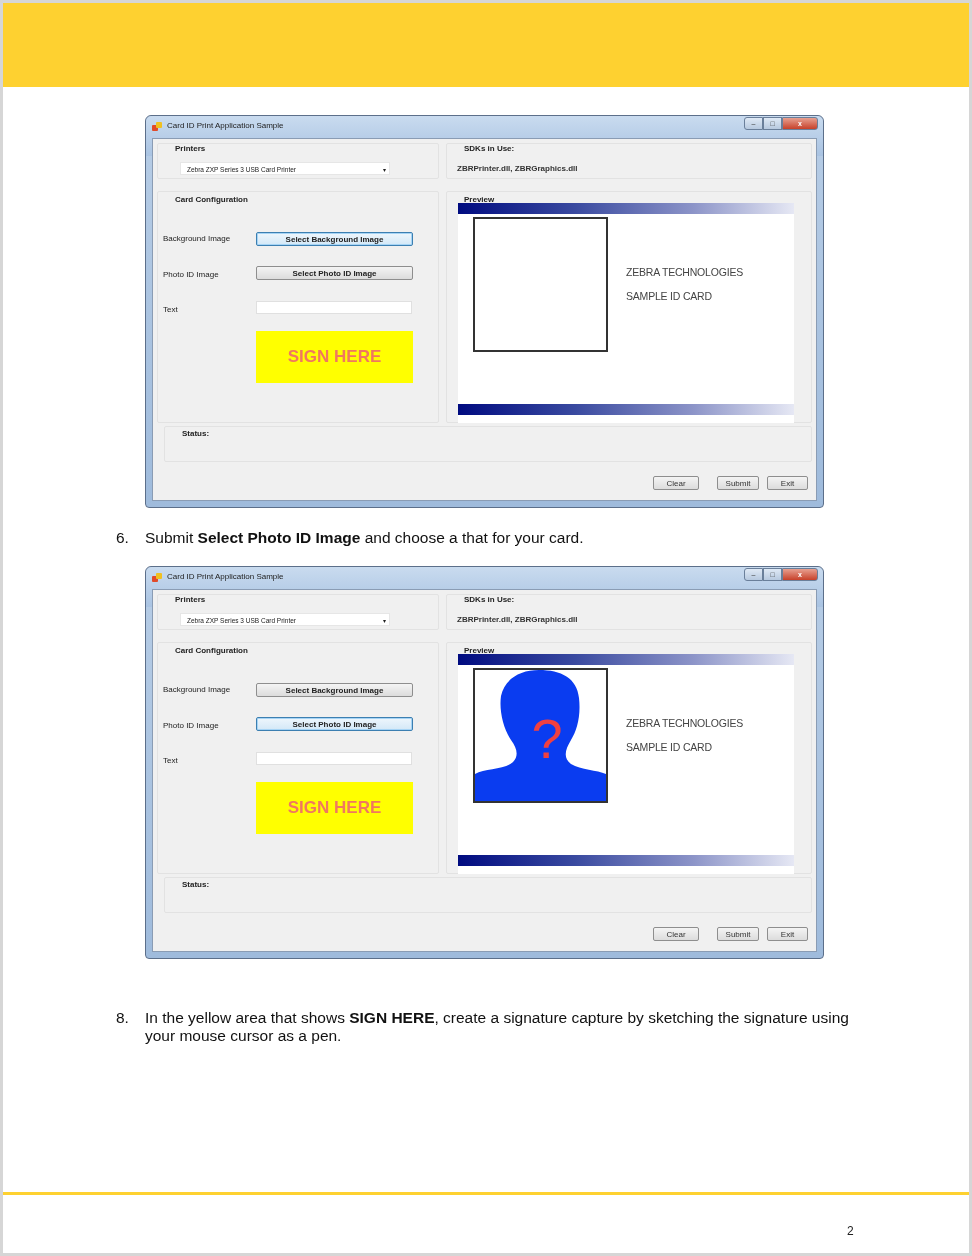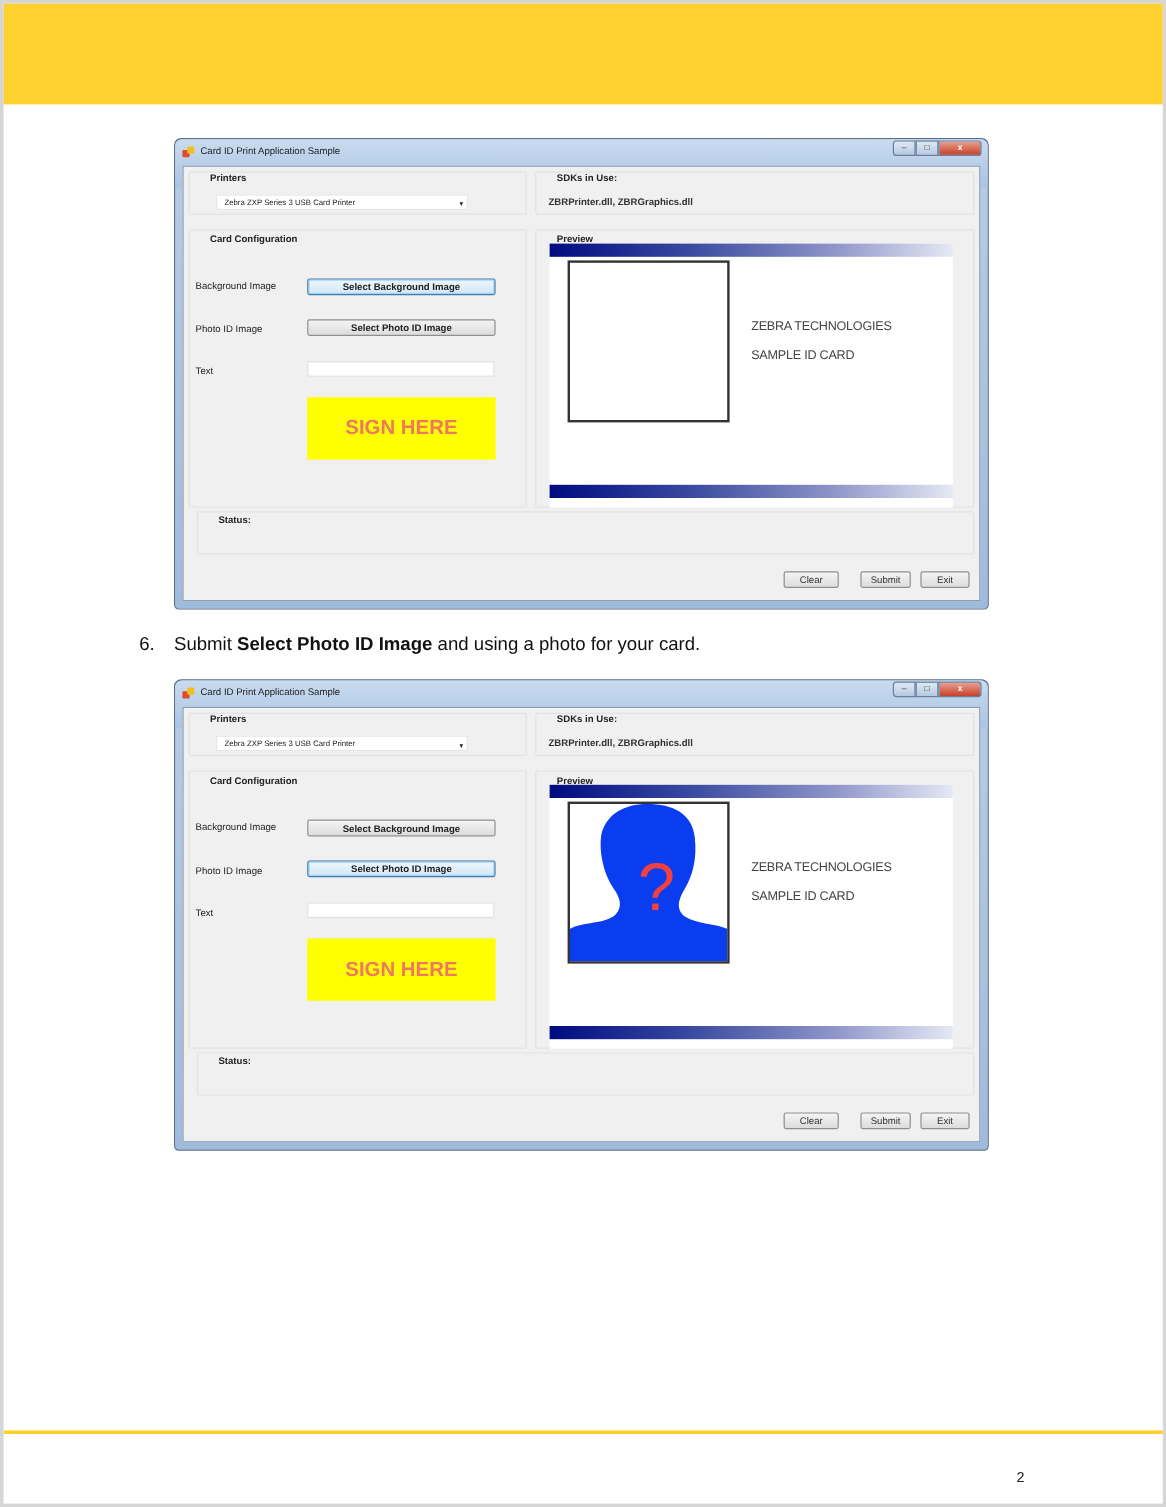--- a/index.html
+++ b/index.html
@@ -218,21 +218,21 @@
       <div class="status-box" style="left:11px; top:287px; width:648px; height:36px;"></div>
       <div class="grp-label" style="left:17px; top:290px;">Status:</div>
 
       <button class="btn plain" style="left:500px; top:337px; width:46px; height:14px;">Clear</button>
       <button class="btn plain" style="left:564px; top:337px; width:42px; height:14px;">Submit</button>
       <button class="btn plain" style="left:614px; top:337px; width:41px; height:14px;">Exit</button>
     </div>
   </div>
 
   <div class="step" style="top:526px;">
-    <span class="num">6.</span><span class="body"><span>Submit </span><b>Select Photo ID Image</b><span> and using a photo for your card.</span></span>
+    <span class="num">6.</span><span class="body"><span>Submit </span><b>Select Photo ID Image</b><span> and choose a that for your card.</span></span>
   </div>
 
   <div class="win" style="top:563px;">
     <div class="titlebar">
       <div class="app-icon">
           <div class="a"></div>
           <div class="b"></div>
         </div>
       <div class="title">Card ID Print Application Sample</div>
       <div class="ctrls">
@@ -281,16 +281,19 @@
       <div class="status-box" style="left:11px; top:287px; width:648px; height:36px;"></div>
       <div class="grp-label" style="left:17px; top:290px;">Status:</div>
 
       <button class="btn plain" style="left:500px; top:337px; width:46px; height:14px;">Clear</button>
       <button class="btn plain" style="left:564px; top:337px; width:42px; height:14px;">Submit</button>
       <button class="btn plain" style="left:614px; top:337px; width:41px; height:14px;">Exit</button>
     </div>
   </div>
 
 
+  <div class="step" style="top:1006px;">
+    <span class="num">8.</span><span class="body"><span>In the yellow area that shows </span><b>SIGN HERE</b><span>, create a signature capture by sketching the signature using your mouse cursor as a pen.</span></span>
+  </div>
 
   <div class="footer-rule"></div>
   <div class="page-number">2</div>
 </div>
 
 </body></html>

